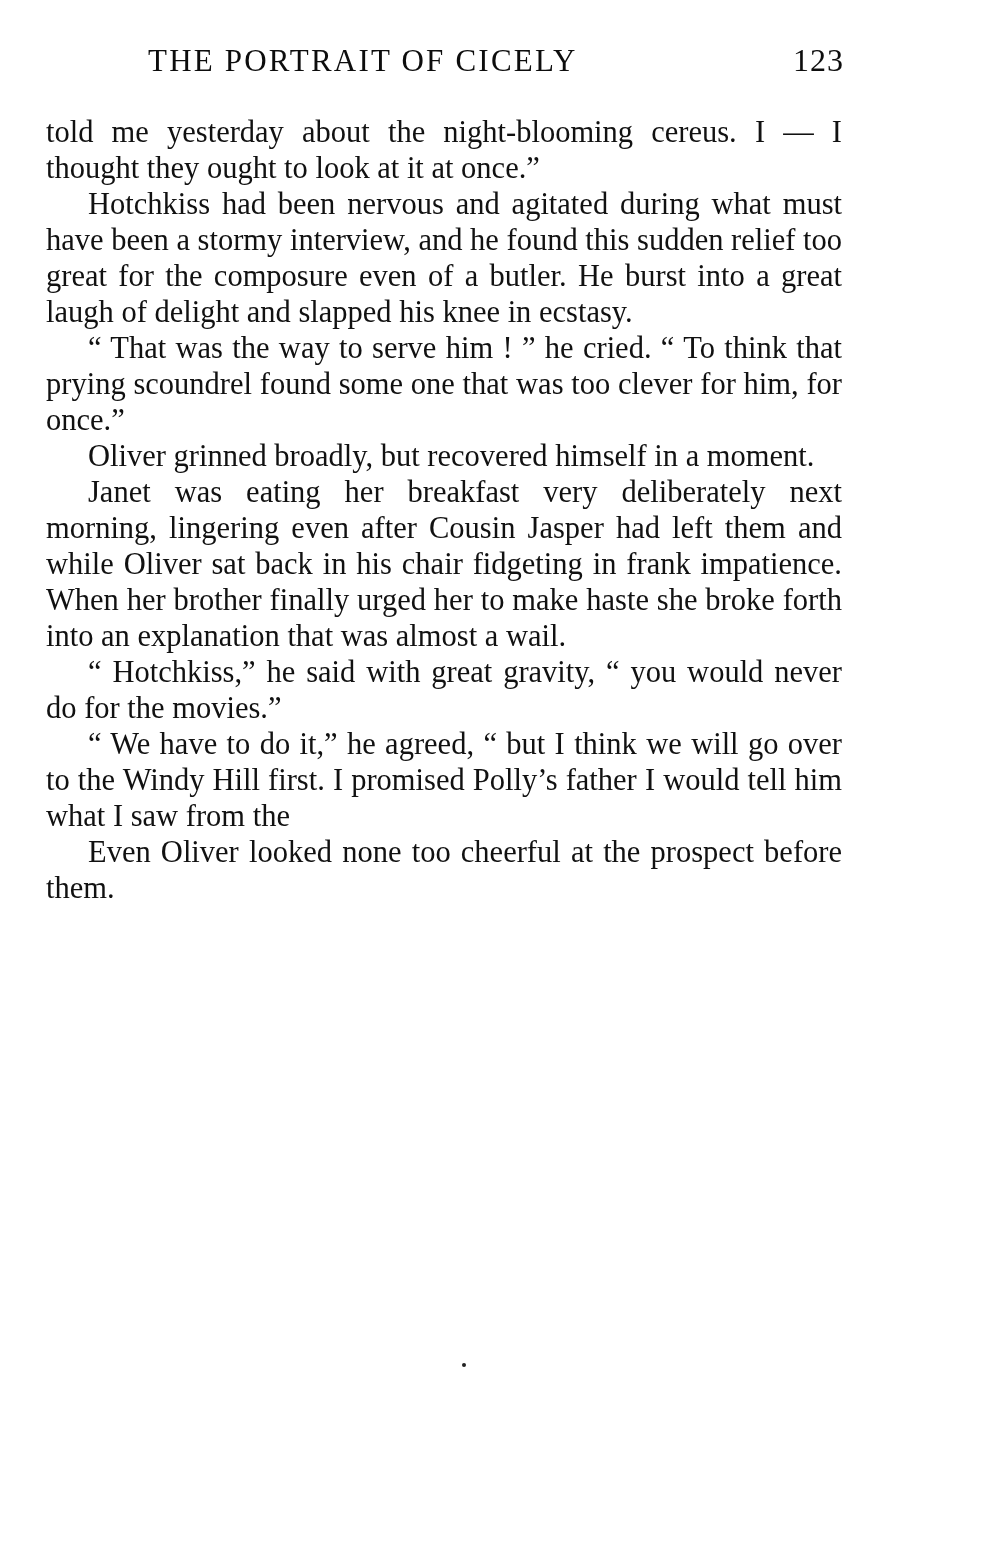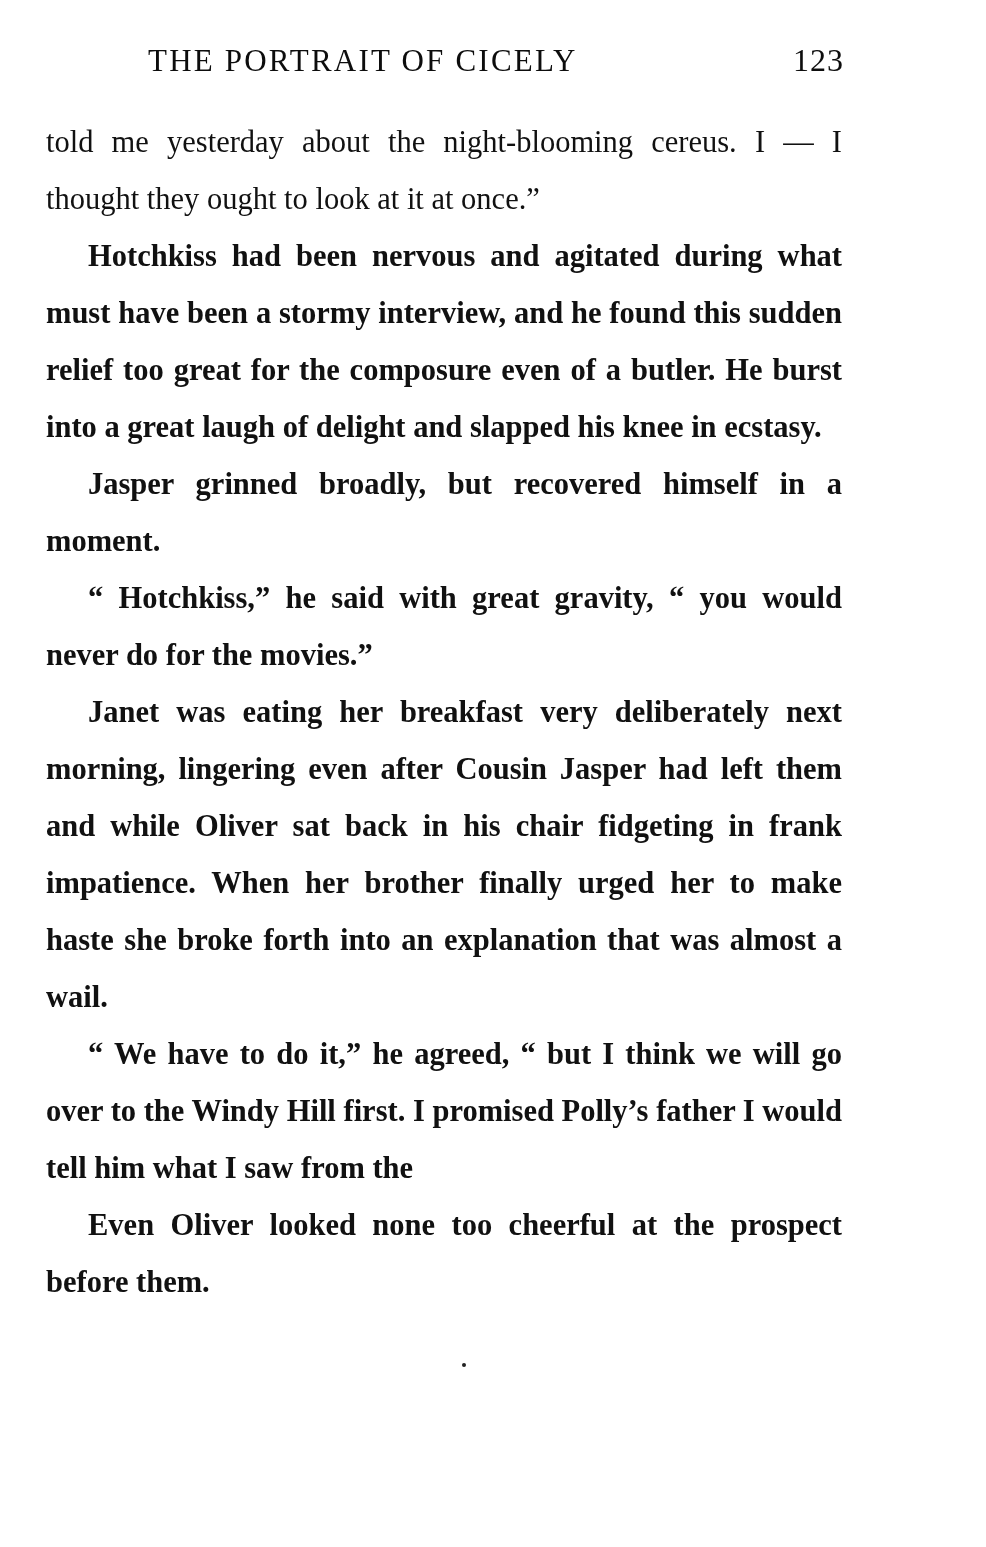--- a/index.html
+++ b/index.html
@@ -47,30 +47,29 @@
   }
   .body-text {
     position: absolute;
     top: 114px;
     left: 46px;
     width: 796px;
   }
   .body-text p {
     margin: 0;
     font-size: 30.5px;
-    line-height: 57px;
+    line-height: 36px;
     text-align: justify;
     text-justify: inter-word;
     color: #111111;
     -webkit-hyphens: none;
     hyphens: none;
   }
   .body-text p.indent {
     text-indent: 42px;
-    font-weight: bold;
   }
   .body-text p::after {
     content: "";
     display: inline-block;
     width: 100%;
   }
   .body-text p.ragged::after {
     content: none;
   }
   .footer-dot {
@@ -89,22 +88,23 @@
 <div class="page">
 
   <div class="running-head">
     <span class="head-title">THE PORTRAIT OF CICELY</span>
     <span class="head-folio">123</span>
   </div>
 
   <div class="body-text">
     <p class="ragged">told me yesterday about the night-blooming cereus. I — I thought they ought to look at it at once.”</p>
     <p class="indent ragged">Hotchkiss had been nervous and agitated during what must have been a stormy interview, and he found this sudden relief too great for the composure even of a butler.  He burst into a great laugh of delight and slapped his knee in ecstasy.</p>
-    <p class="indent ragged">Jasper grinned broadly, but recovered himself in a moment.</p>
+    <p class="indent ragged">“ That was the way to serve him ! ” he cried. “ To think that prying scoundrel found some one that was too clever for him, for once.”</p>
+    <p class="indent ragged">Oliver grinned broadly, but recovered himself in a moment.</p>
+    <p class="indent ragged">Janet was eating her breakfast very deliberately next morning, lingering even after Cousin Jasper had left them and while Oliver sat back in his chair fidgeting in frank impatience.  When her brother finally urged her to make haste she broke forth into an explanation that was almost a wail.</p>
     <p class="indent ragged">“ Hotchkiss,” he said with great gravity, “ you would never do for the movies.”</p>
-    <p class="indent ragged">Janet was eating her breakfast very deliberately next morning, lingering even after Cousin Jasper had left them and while Oliver sat back in his chair fidgeting in frank impatience.  When her brother finally urged her to make haste she broke forth into an explanation that was almost a wail.</p>
     <p class="indent ragged">“ We have to do it,” he agreed, “ but I think we will go over to the Windy Hill first.  I promised Polly’s father I would tell him what I saw from the</p>
     <p class="indent ragged">Even Oliver looked none too cheerful at the prospect before them.</p>
   </div>
 
   <div class="footer-dot"></div>
 
 </div>
 
 </body></html>

